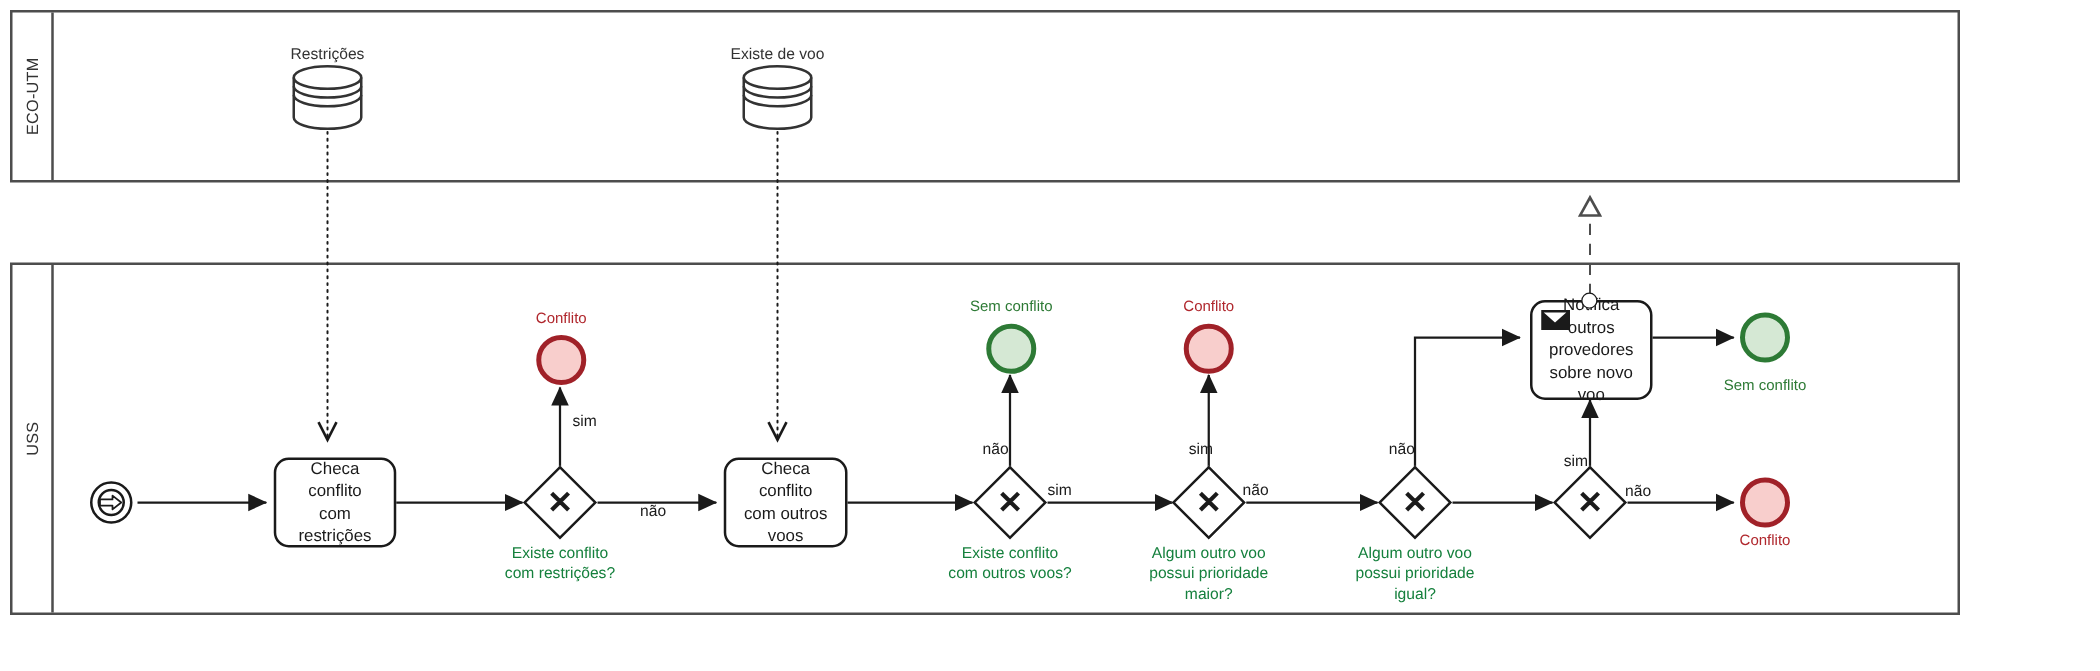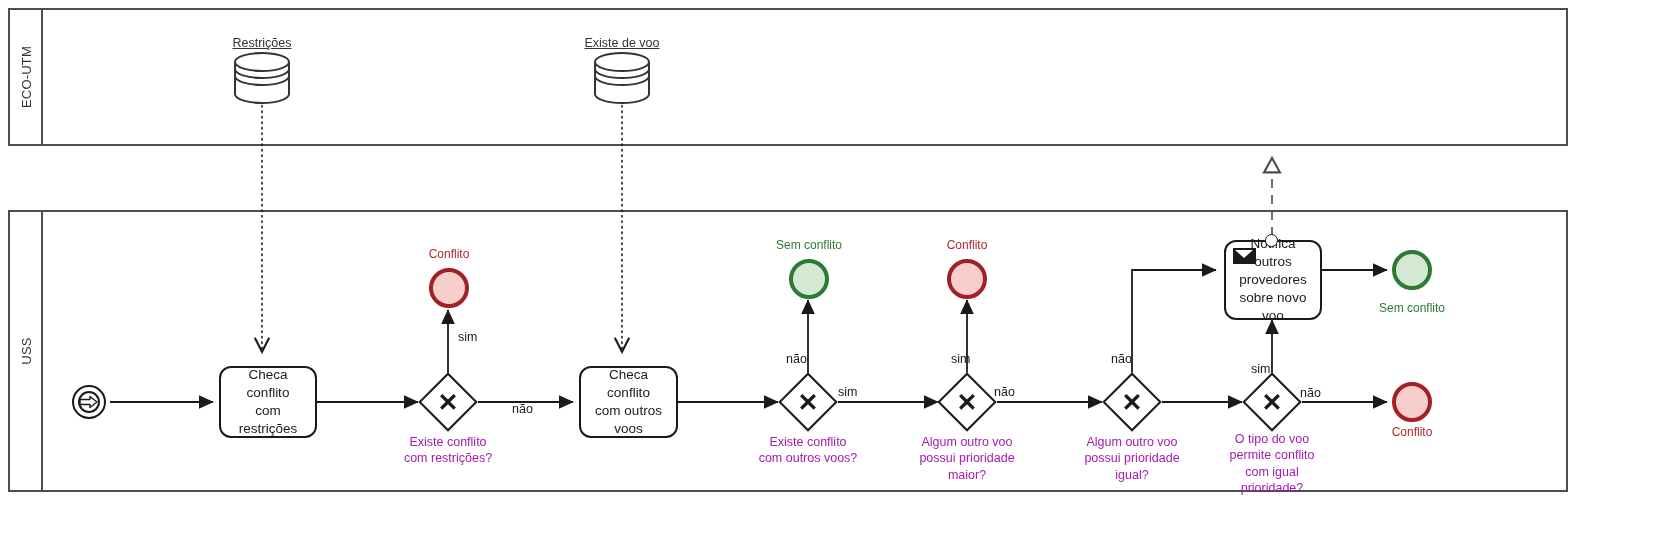--- a/index.html
+++ b/index.html
@@ -34,27 +34,27 @@
   
   .gateway{transform:rotate(45deg);border:2px solid #1a1a1a;background:#ffffff;box-sizing:border-box;}
   .gw-x{position:absolute;left:0;top:0;width:100%;height:100%;transform:rotate(-45deg);
     display:flex;align-items:center;justify-content:center;font-size:25px;font-weight:bold;
     color:#1a1a1a;font-family:"Liberation Sans",sans-serif;line-height:1;}
 
   
   .datastore{position:absolute;}
 
   
-  .label{position:absolute;font-size:12.5px;color:#a21caf;text-align:center;line-height:1.3;
+  .label{position:absolute;font-size:12.5px;color:#15803d;text-align:center;line-height:1.3;
     white-space:pre-line;}
   .label-flow{position:absolute;font-size:12.5px;color:#1a1a1a;white-space:nowrap;text-align:center;}
   .label-event{position:absolute;font-size:12px;text-align:center;white-space:nowrap;}
   .label-red{color:#b0272d;}
   .label-green{color:#2d7a35;text-align:center;}
-  .label-store{position:absolute;font-size:12.5px;color:#333333;text-align:center;white-space:nowrap;text-decoration:underline;}
+  .label-store{position:absolute;font-size:12.5px;color:#333333;text-align:center;white-space:nowrap;}
 
   svg.wires{position:absolute;left:0;top:0;width:1680px;height:537px;pointer-events:none;}
 </style>
 </head>
 <body>
 
 <div id="canvas">
 
   <div class="pool" style="left:8px;top:8px;width:1560px;height:138px;">
     <div class="lane-header">
@@ -198,24 +198,20 @@
     <div class="gw-x">✕</div>
   </div>
   <div class="label" style="left:1052px;top:434px;width:160px;">Algum outro voo
 possui prioridade
 igual?</div>
   <div class="label-flow" style="left:1111px;top:352px;">não</div>
 
   <div class="node gateway" style="left:1251px;top:381px;width:42px;height:42px;">
     <div class="gw-x">✕</div>
   </div>
-  <div class="label" style="left:1192px;top:431px;width:160px;">O tipo do voo
-permite conflito
-com igual
-prioridade?</div>
   <div class="label-flow" style="left:1251px;top:362px;">sim</div>
   <div class="label-flow" style="left:1300px;top:386px;">não</div>
 
   <div class="node task" style="left:1224px;top:240px;width:98px;height:80px;">
     <span class="envelope"></span>
     <span class="task-text">Notifica outros
 provedores
 sobre novo voo</span>
   </div>
 

